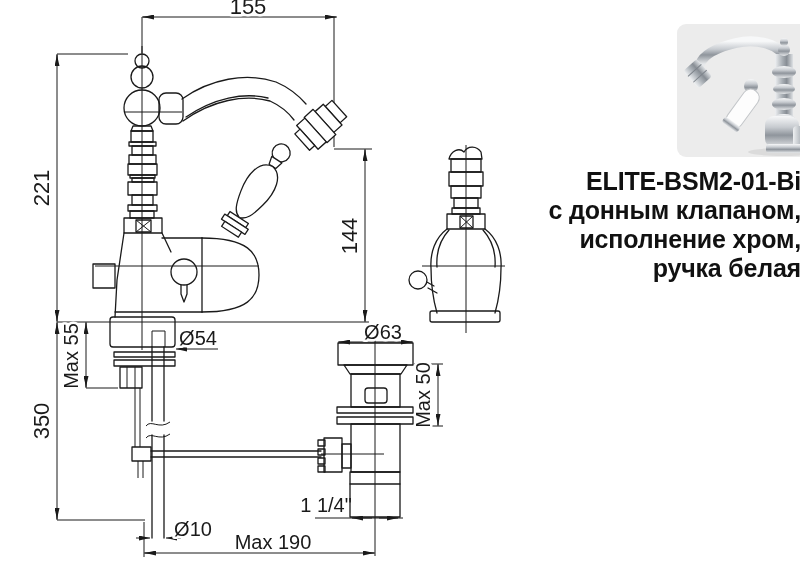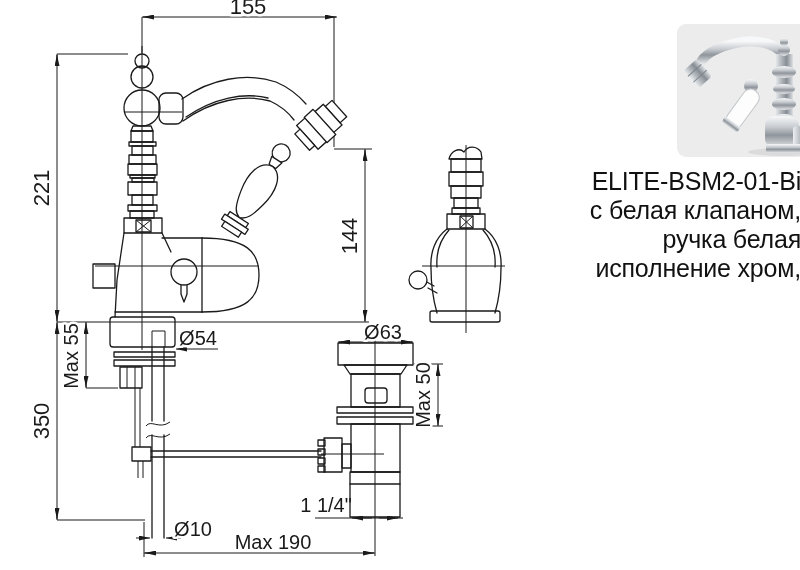--- a/index.html
+++ b/index.html
@@ -6,21 +6,21 @@
   #stage{position:relative;width:800px;height:570px;background:#ffffff;overflow:hidden;
          font-family:"Liberation Sans",sans-serif;margin-left:32px;}
   #draw{position:absolute;left:0;top:0;}
   .ol{stroke:#1a1a1a;stroke-width:1.3;fill:none;stroke-linejoin:round;stroke-linecap:round;}
   .olw{stroke:#1a1a1a;stroke-width:1.3;fill:#ffffff;stroke-linejoin:round;stroke-linecap:round;}
   .thin{stroke:#1a1a1a;stroke-width:1;fill:none;}
   text.dim{font-family:"Liberation Sans",sans-serif;font-size:20px;fill:#1a1a1a;
            paint-order:stroke;stroke:#ffffff;stroke-width:5px;stroke-linejoin:round;}
   text.dimbig{font-size:22px;}
   .desc{position:absolute;right:31px;top:167px;text-align:right;color:#111111;
-        font-weight:normal;font-size:25px;line-height:29px;letter-spacing:-0.2px;white-space:nowrap;}
+        font-weight:bold;font-size:25px;line-height:29px;letter-spacing:-0.2px;white-space:nowrap;}
 </style>
 </head>
 <body>
 
 <div id="stage">
 
 <svg id="draw" width="800" height="570" viewBox="0 0 800 570">
   <defs>
     <marker id="arr" markerWidth="11" markerHeight="5" refX="11" refY="2.5" orient="auto" markerUnits="userSpaceOnUse">
       <path d="M0,0 L11,2.5 L0,5 Z" fill="#1a1a1a"></path>
@@ -263,17 +263,17 @@
     </g>
 
     <rect x="733" y="116" width="34" height="32" rx="9" fill="url(#chromeV)"></rect>
     <rect x="761" y="126" width="22" height="24" rx="4" fill="url(#chromeH)"></rect>
     <rect x="734" y="144" width="38" height="9" rx="3" fill="url(#chromeV)"></rect>
   </g>
 </svg>
 
   <div class="desc">
     <div>ELITE-BSM2-01-Bi</div>
-    <div>с белая клапаном,</div>
+    <div>с донным клапаном,</div>
+    <div>исполнение хром,</div>
     <div>ручка белая</div>
-    <div>исполнение хром,</div>
   </div>
 </div>
 
 </body></html>

